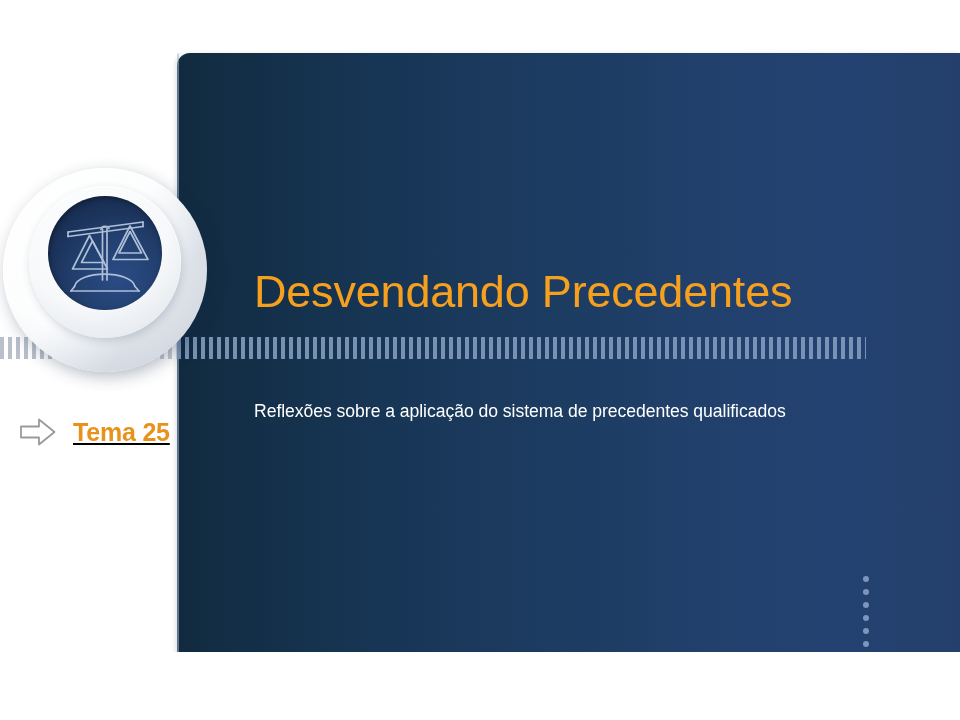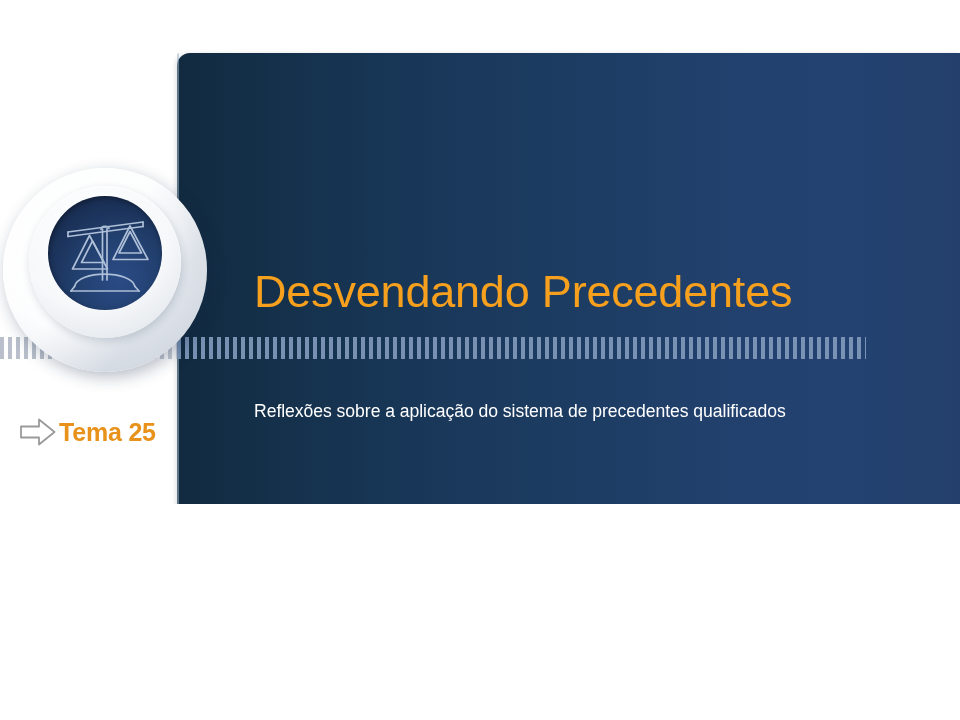--- a/index.html
+++ b/index.html
@@ -12,21 +12,21 @@
     height: 720px;
     overflow: hidden;
     font-family: "Liberation Sans", sans-serif;
     position: relative;
   }
 
   #slide {
     position: absolute;
     left: 0; top: 0;
     width: 960px;
-    height: 504px;
+    height: 652px;
     background: #ffffff;
     overflow: hidden;
   }
 
   
   #navy-panel {
     position: absolute;
     left: 177px;
     top: 53px;
     width: 783px;
@@ -165,21 +165,22 @@
   }
 
   
   #tema-tag {
     position: absolute;
     left: 18px;
     top: 410px;
     height: 44px;
     display: flex;
     align-items: center;
-    gap: 1px;
+    gap: 15px;
+    text-decoration: underline;
   }
   #tema-arrow-icon {
     width: 40px;
     height: 32px;
     flex: none;
     display: block;
   }
   #tema-label {
     font-size: 25px;
     font-weight: bold;

